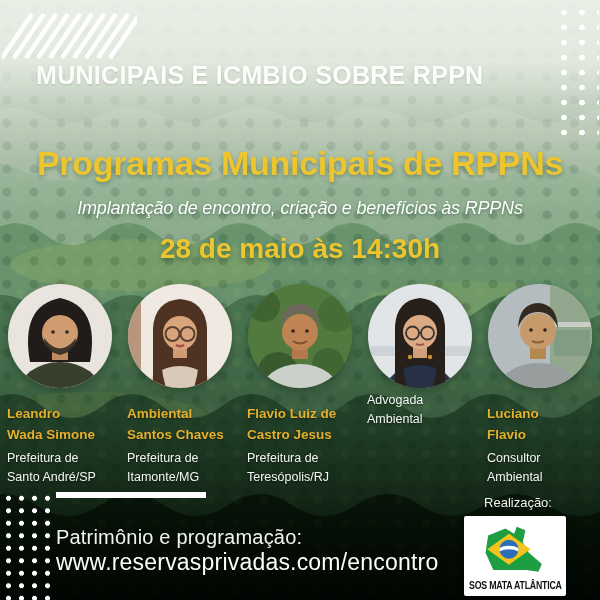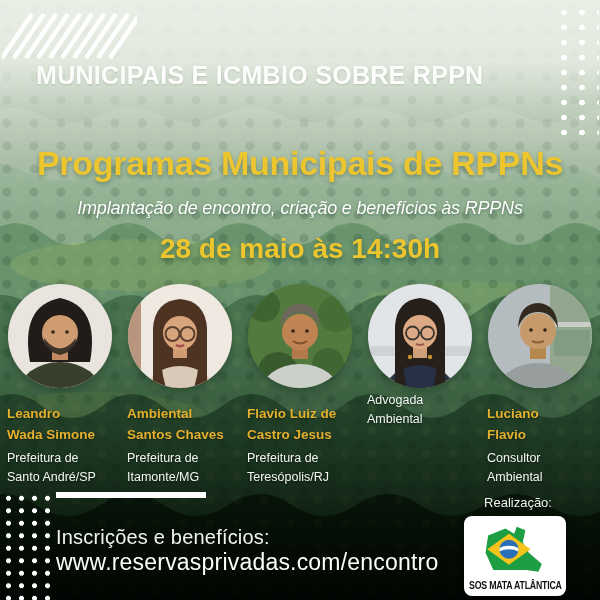--- a/index.html
+++ b/index.html
@@ -55,21 +55,21 @@
     line-height:1.55;text-shadow:0 1px 2px rgba(0,20,8,.6);}
   .speaker-role{margin-top:3px;font-size:12.5px;color:#f5f6f3;line-height:1.5;
     text-shadow:0 1px 2px rgba(0,20,8,.6);}
   
   .footer-left{position:absolute;left:56px;top:492px;}
   .bar{width:150px;height:6px;background:#fff;}
   .cta{margin-top:28px;font-size:20px;color:#f2f3f0;letter-spacing:.2px;}
   .url{font-size:23px;color:#fdfdfc;letter-spacing:.2px;cursor:pointer;}
   .footer-right{position:absolute;left:462px;top:495px;width:106px;text-align:center;}
   .realization{font-size:13px;color:#f2f3f0;margin-bottom:6px;text-align:center;padding-left:6px;}
-  .logo-box{width:102px;height:80px;background:#fff;border-radius:8px;margin:0 auto;
+  .logo-box{width:102px;height:80px;background:#fff;border-radius:2px;margin:0 auto;
     display:flex;flex-direction:column;align-items:center;justify-content:center;
     box-shadow:0 1px 4px rgba(0,0,0,.4);}
   .logo-text{font-size:8.6px;font-weight:700;color:#101010;letter-spacing:-.2px;
     transform:scale(1.02,1.25);margin-top:1px;}
 </style>
 </head>
 <body>
 
 <div class="poster">
 
@@ -242,21 +242,21 @@
       </div>
       <div class="speaker-role">
         <span>Consultor</span><br><span>Ambiental</span>
       </div>
     </div>
 
   </div>
 
   <div class="footer-left">
     <div class="bar"></div>
-    <div class="cta">Inscrições e benefícios:</div>
+    <div class="cta">Patrimônio e programação:</div>
     <div class="url">www.reservasprivadas.com/encontro</div>
   </div>
 
   <div class="footer-right">
     <div class="realization">Realização:</div>
     <div class="logo-box">
       <svg width="78" height="56" viewBox="0 0 90 60" aria-hidden="true">
         <path d="M14,12 L34,4 L44,10 L47,2 L57,6 L54,20 L61,32 L76,45 L72,54 L58,52 L20,52 L11,32 Z" fill="#1e9e42"></path>
         <polygon points="38,10 63,28 38,46 13,28" fill="#f5c41c"></polygon>
         <clipPath id="flag-globe">

